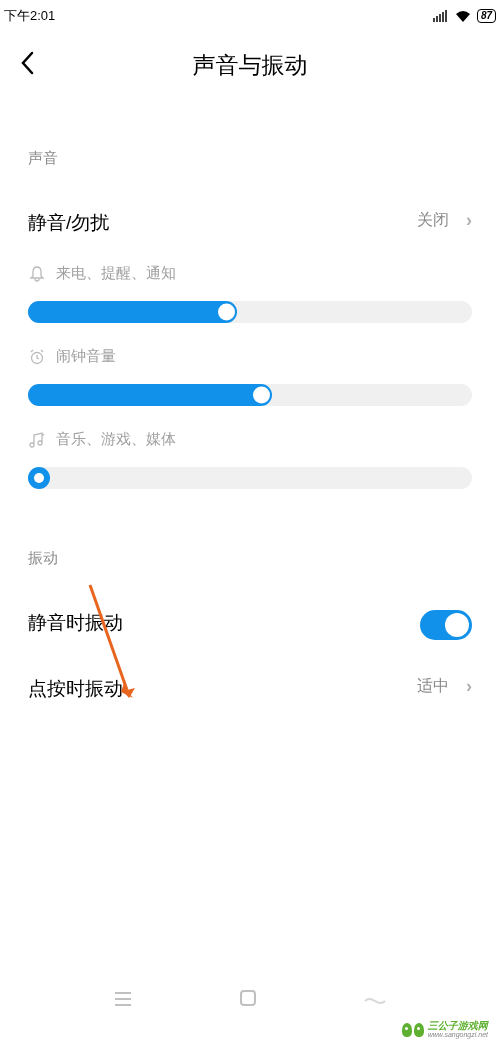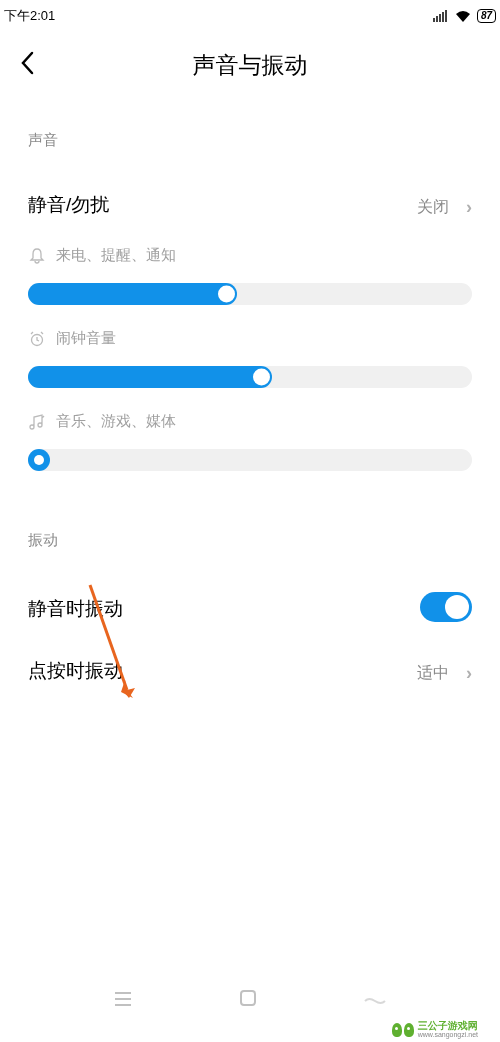--- a/index.html
+++ b/index.html
@@ -64,27 +64,27 @@
       font-size: 23px;
       font-weight: 500;
       color: #000;
     }
     .content {
       padding: 0 28px;
     }
     .section-label {
       color: #8a8a8a;
       font-size: 15px;
-      margin-top: 26px;
+      margin-top: 44px;
       margin-bottom: 24px;
     }
     .setting-row {
       display: flex;
       justify-content: space-between;
-      align-items: flex-end;
+      align-items: flex-start;
       padding: 18px 0;
       cursor: pointer;
     }
     .setting-label {
       font-size: 19px;
       color: #000;
     }
     .setting-value {
       display: flex;
       align-items: center;
@@ -198,26 +198,27 @@
       padding: 10px 60px;
     }
     .nav-item {
       color: #c0c0c0;
       font-size: 20px;
       cursor: pointer;
     }
     .watermark {
       position: absolute;
       bottom: 4px;
-      right: 22px;
+      right: 12px;
       display: flex;
       align-items: center;
       gap: 4px;
       font-size: 11px;
       color: #5fb030;
+      font-style: italic;
     }
     .watermark-icon {
       width: 22px;
       height: 14px;
       display: flex;
       gap: 2px;
     }
     .wm-eye {
       width: 10px;
       height: 14px;

